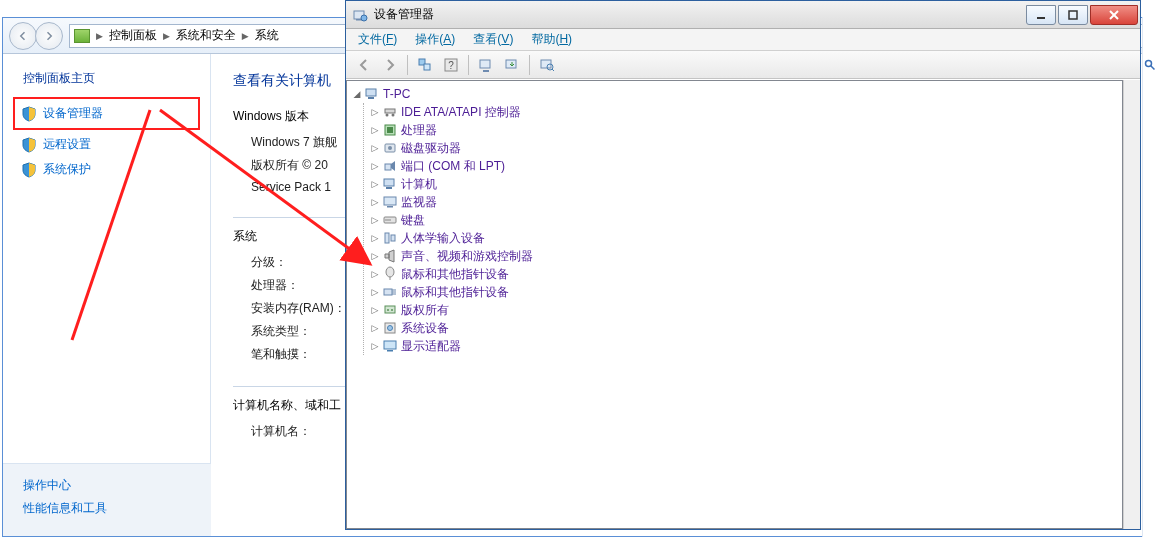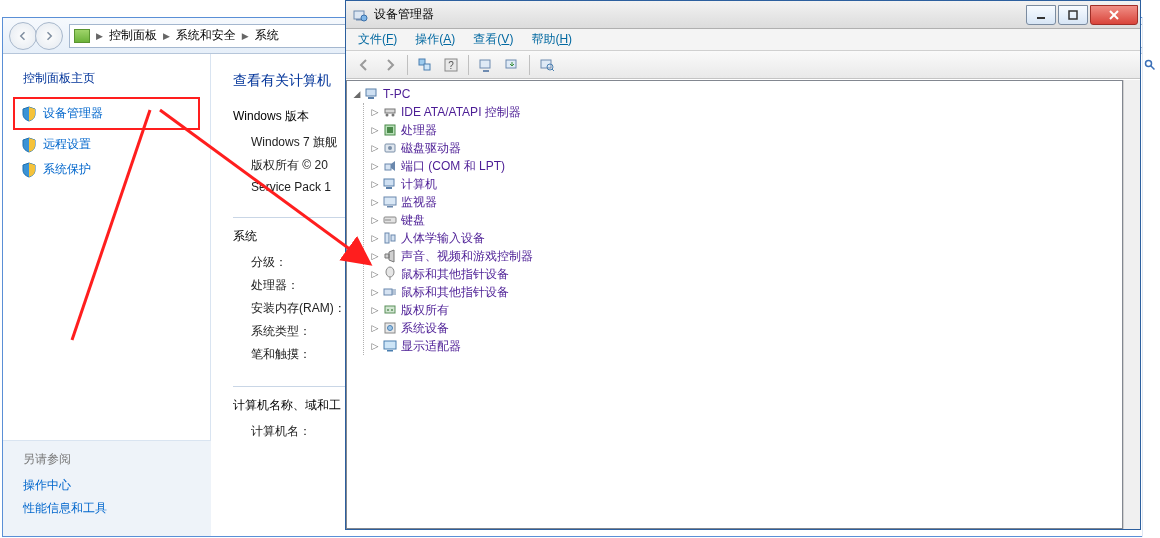--- a/index.html
+++ b/index.html
@@ -129,21 +129,20 @@
       </div>
       <div class="cp-side-item">
         <span class="shield"><svg viewBox="0 0 16 16">
               <path d="M8 1 L14 3 V8 C14 12 11 14 8 15 C5 14 2 12 2 8 V3 Z" fill="#3a93d6" stroke="#1e6fae"></path>
               <path d="M8 1 L14 3 V8 C14 12 11 14 8 15 Z" fill="#f5c23a"></path>
             </svg></span>
         <span>系统保护</span>
       </div>
 
       <div class="cp-footer-box">
-        <div class="ref-hdr">另请参阅</div>
         <div class="ref-link">操作中心</div>
         <div class="ref-link">性能信息和工具</div>
       </div>
     </div>
 
     <div class="cp-main">
       <div class="cp-title">查看有关计算机</div>
       <div class="cp-sect">
         <div class="cp-label">Windows 版本</div>
         <div class="cp-indent">

